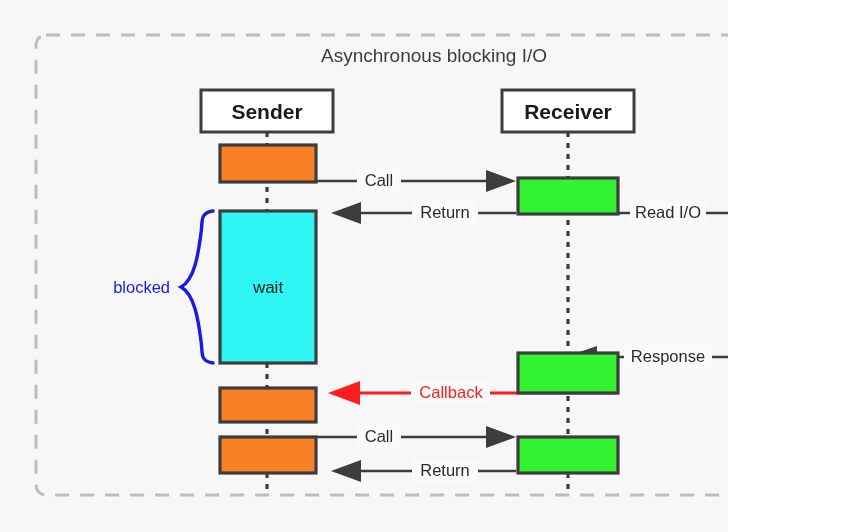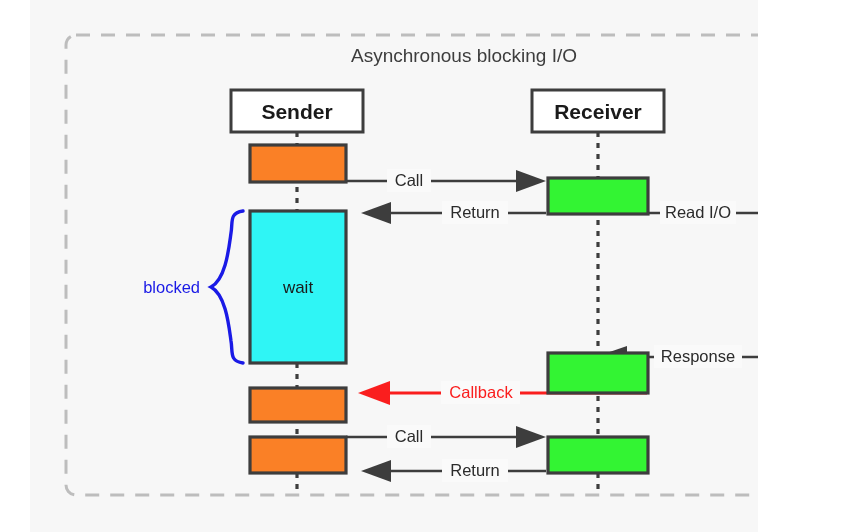--- a/index.html
+++ b/index.html
@@ -7,21 +7,20 @@
     padding: 0;
     background: #ffffff;
   }
   #canvas {
     position: relative;
     width: 728px;
     height: 532px;
     background: #e5e5e5;
     font-family: "Liberation Sans", sans-serif;
     overflow: hidden;
-    margin-left: 30px;
   }
   #diagram-svg {
     position: absolute;
     left: 0;
     top: 0;
     width: 868px;
     height: 532px;
   }
   .group-frame {
     fill: none;

